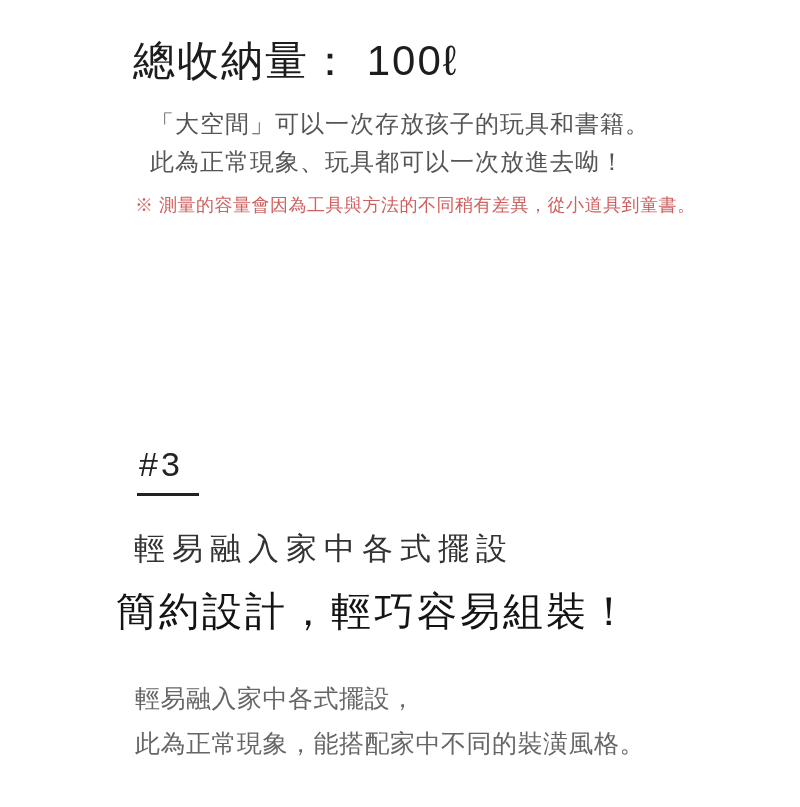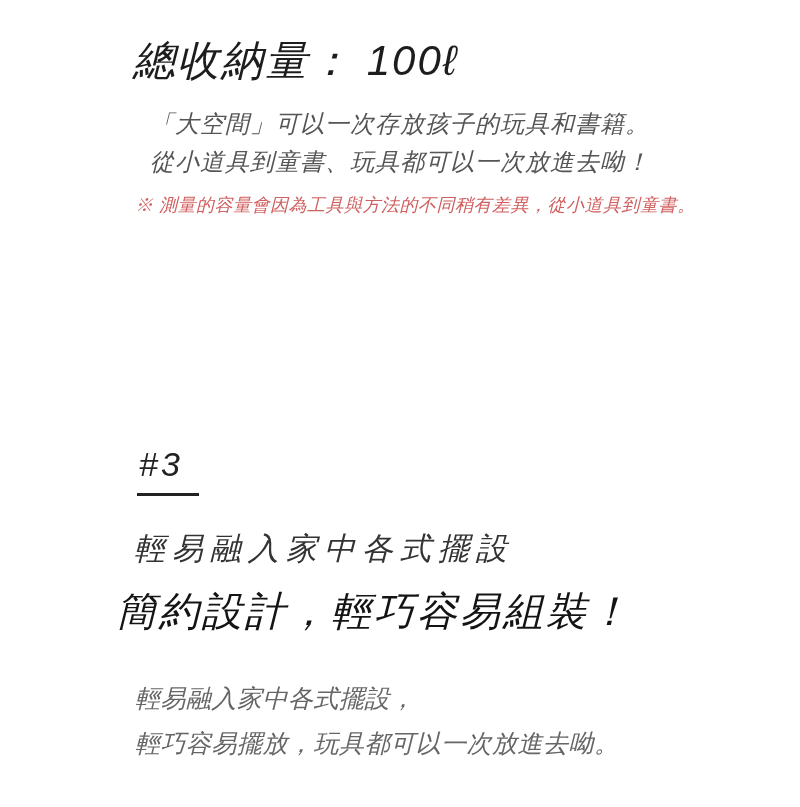--- a/index.html
+++ b/index.html
@@ -3,21 +3,20 @@
 <meta charset="utf-8">
 <style>
   html, body { margin: 0; padding: 0; background: #ffffff; }
   .page {
     position: relative;
     width: 800px;
     height: 807px;
     background: #ffffff;
     overflow: hidden;
     font-family: "Liberation Sans", sans-serif;
-    font-style: italic;
   }
   .abs { position: absolute; margin: 0; white-space: nowrap; }
 
   .capacity-title {
     left: 133px; top: 36px;
     font-size: 42px; line-height: 1.2;
     font-weight: 500;
     color: #1d1d1d;
     letter-spacing: 2px;
   }
@@ -76,26 +75,26 @@
   .bottom-line-2 { top: 721px; }
 </style>
 </head>
 <body>
 
 <div class="page">
 
   <section>
     <h1 class="abs capacity-title">總收納量： 100ℓ</h1>
     <p class="abs desc-line desc-line-1">「大空間」可以一次存放孩子的玩具和書籍。</p>
-    <p class="abs desc-line desc-line-2">從小道具到童書、玩具都可以一次放進去呦！</p>
+    <p class="abs desc-line desc-line-2">此為正常現象、玩具都可以一次放進去呦！</p>
     <p class="abs capacity-note">※ 測量的容量會因為工具與方法的不同稍有差異，從小道具到童書。</p>
   </section>
 
   <section>
     <div class="abs feature-number">#3</div>
     <div class="abs feature-number-underline"></div>
     <h3 class="abs feature-subtitle">輕易融入家中各式擺設</h3>
     <h2 class="abs feature-headline">簡約設計，輕巧容易組裝！</h2>
     <p class="abs bottom-line bottom-line-1">輕易融入家中各式擺設，</p>
-    <p class="abs bottom-line bottom-line-2">輕巧容易擺放，玩具都可以一次放進去呦。</p>
+    <p class="abs bottom-line bottom-line-2">此為正常現象，能搭配家中不同的裝潢風格。</p>
   </section>
 
 </div>
 
 </body></html>

